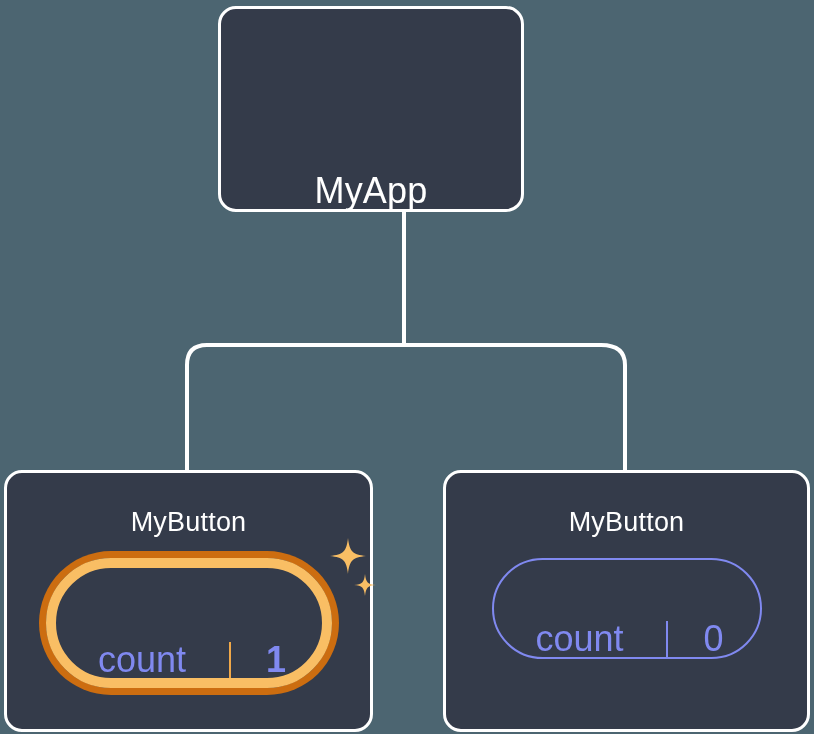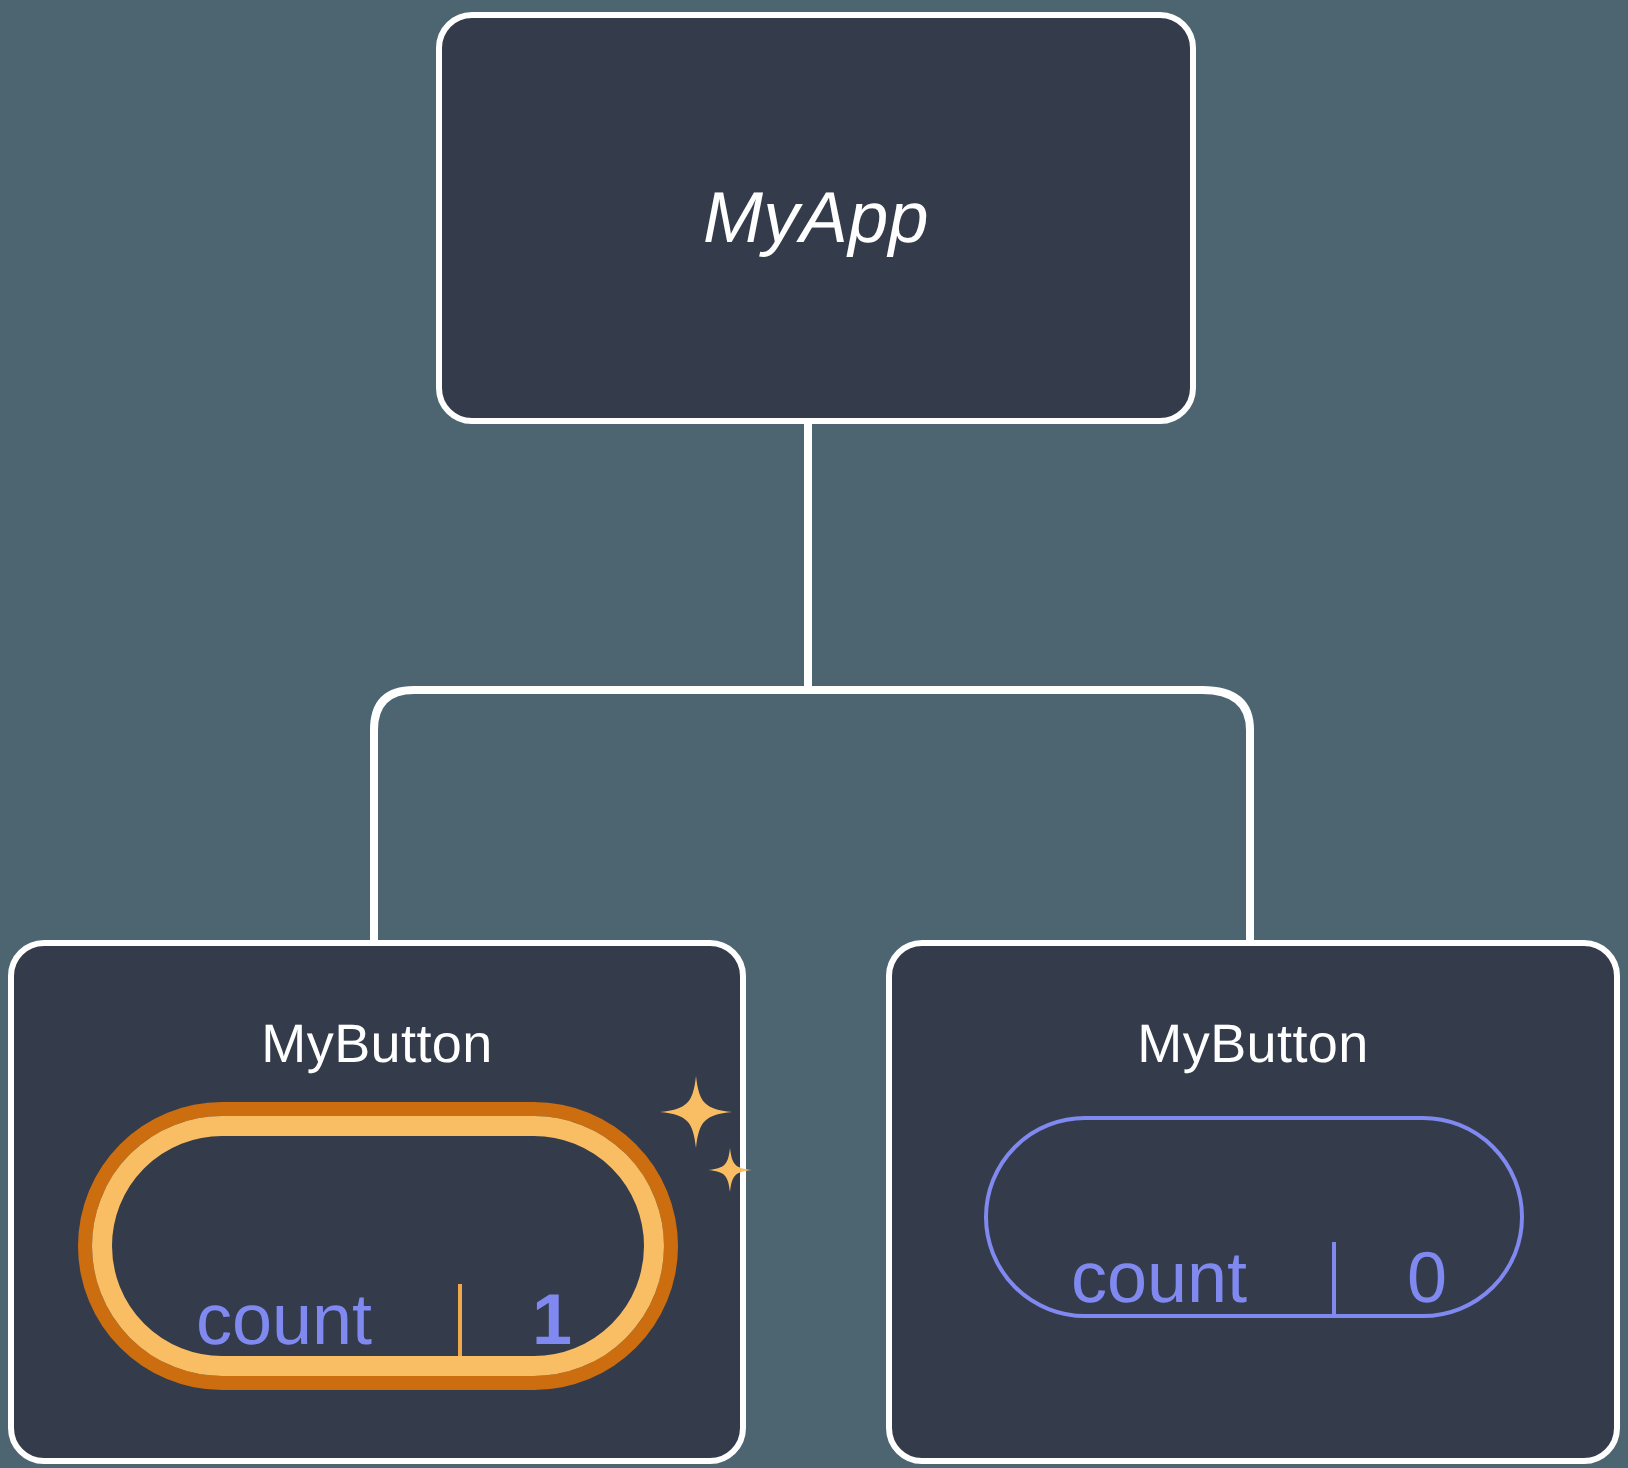--- a/index.html
+++ b/index.html
@@ -34,24 +34,23 @@
     background: #343b4a;
     border: 3px solid #ffffff;
     border-radius: 18px;
     display: flex;
     flex-direction: column;
     align-items: center;
   }
   .node-root {
     left: 218px;
     top: 6px;
-    width: 380px;
+    width: 306px;
     height: 206px;
-    justify-content: center;
-    font-style: italic;
+    justify-content: flex-end;
   }
   .node-child-left {
     left: 4px;
     top: 470px;
     width: 369px;
     height: 262px;
     padding-top: 36px;
   }
   .node-child-right {
     left: 443px;

